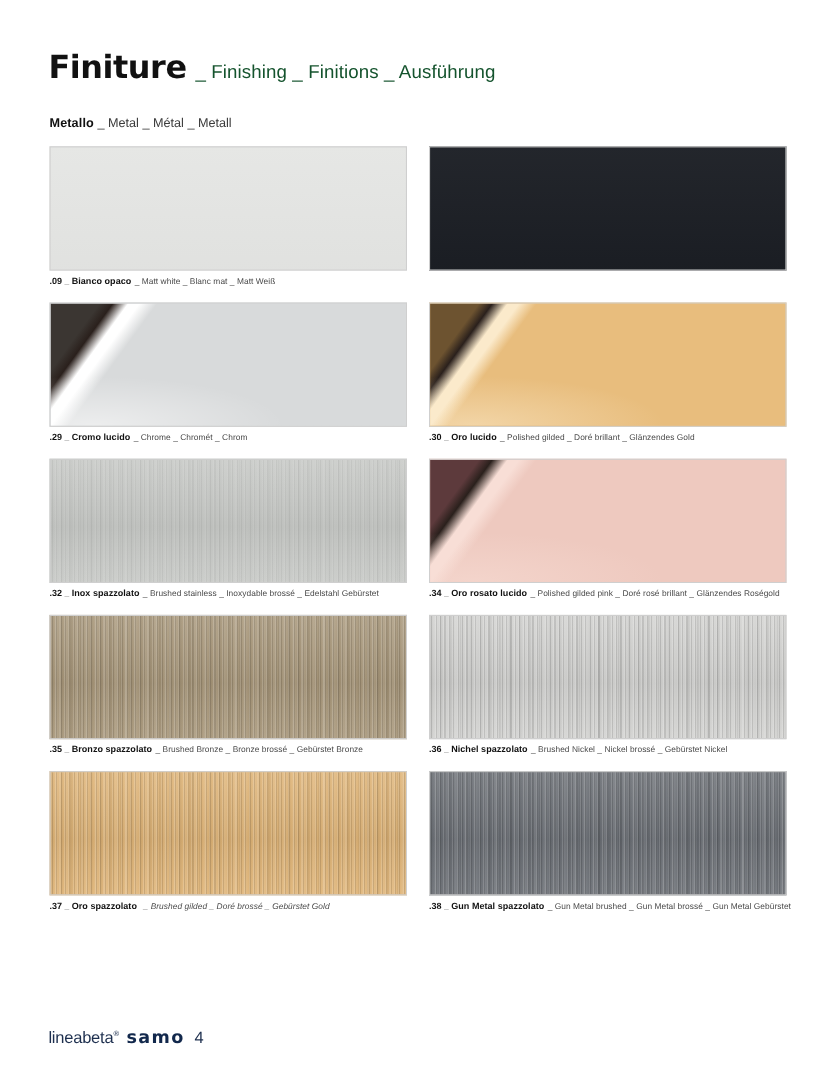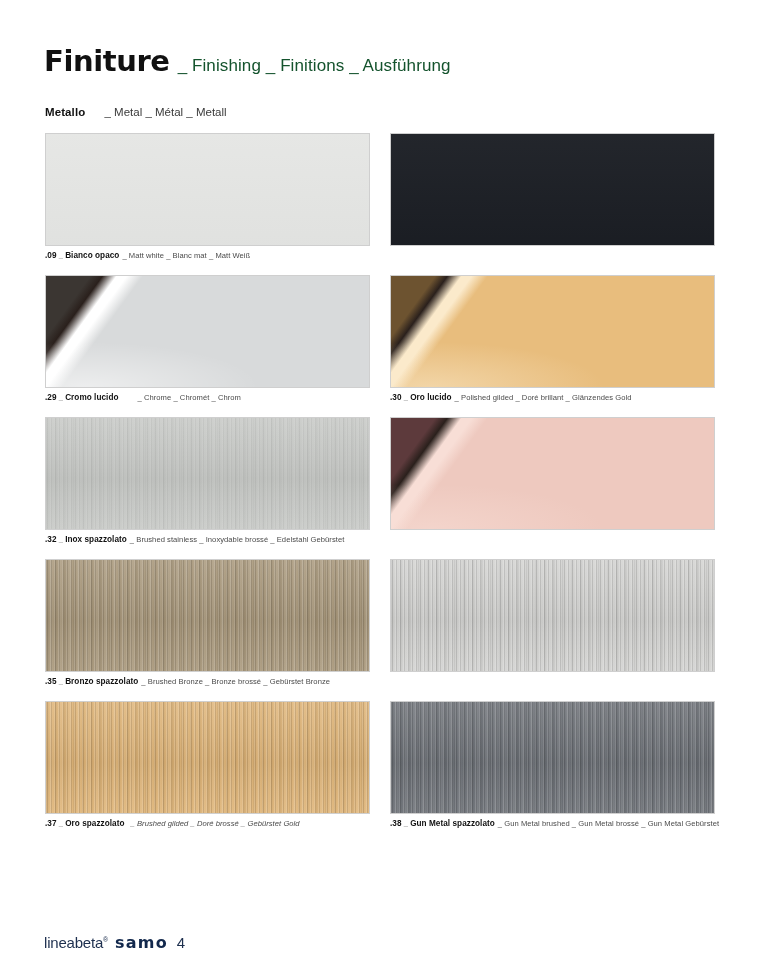--- a/index.html
+++ b/index.html
@@ -58,21 +58,21 @@
     font-size: 11.5px;
   }
   .section-label .sl-bold {
     font-weight: 700;
     color: #111;
     letter-spacing: 0.1px;
   }
   .section-label .sl-rest {
     font-weight: 400;
     color: #3a3a3a;
-    margin-left: 16px;
+    margin-left: 0;
   }
 
   
   .grid {
     position: absolute;
     left: 45px;
     top: 133px;
     width: 670px;
   }
   .row {
@@ -183,21 +183,21 @@
             <div class="sheen" style="background-image: linear-gradient(rgba(255, 255, 255, 0.035) 0%, rgba(0, 0, 0, 0.02) 100%);"></div>
           </div>
         </div>
       </div>
       <div class="row">
         <div class="cell">
           <div class="swatch" style="background: rgb(216, 218, 219);">
             <div class="sheen" style="background-image: linear-gradient(126deg, rgb(59, 54, 50) 0%, rgb(59, 54, 50) 11%, rgb(42, 32, 28) 14%, rgb(255, 255, 255) 17.5%, rgb(255, 255, 255) 20%, rgb(216, 218, 219) 24%, rgb(216, 218, 219) 100%);"></div>
             <div class="sheen" style="background-image: radial-gradient(120% 90% at 12% 100%, rgba(255, 255, 255, 0.533) 0%, transparent 45%);"></div>
           </div>
-          <div class="caption"><span class="code">.29</span><span class="sep"> _ </span><span class="name">Cromo lucido</span><span class="tr" style="margin-left: 19px; text-align: center;">_ Chrome _ Chromét _ Chrom</span></div>
+          <div class="caption"><span class="code">.29</span><span class="sep"> _ </span><span class="name">Cromo lucido</span><span class="tr" style="margin-left: 3px; text-align: center;">_ Chrome _ Chromét _ Chrom</span></div>
         </div>
         <div class="cell">
           <div class="swatch" style="background: rgb(232, 189, 125);">
             <div class="sheen" style="background-image: linear-gradient(126deg, rgb(109, 83, 48) 0%, rgb(109, 83, 48) 11%, rgb(42, 32, 28) 14%, rgb(251, 234, 203) 17.5%, rgb(251, 234, 203) 20%, rgb(232, 189, 125) 24%, rgb(232, 189, 125) 100%);"></div>
             <div class="sheen" style="background-image: radial-gradient(120% 90% at 12% 100%, rgba(251, 234, 203, 0.533) 0%, transparent 45%);"></div>
           </div>
           <div class="caption"><span class="code">.30</span><span class="sep"> _ </span><span class="name">Oro lucido</span><span class="tr" style="margin-left: 3px;">_ Polished gilded _ Doré brillant _ Glänzendes Gold</span></div>
         </div>
       </div>
       <div class="row">
@@ -205,33 +205,35 @@
           <div class="swatch" style="background: rgb(200, 202, 199);">
             <div class="sheen" style="background-image: repeating-linear-gradient(90deg, rgba(255, 255, 255, 0.05) 0px, rgba(255, 255, 255, 0.05) 1px, rgba(0, 0, 0, 0.043) 1px, rgba(0, 0, 0, 0.043) 2px, rgba(255, 255, 255, 0) 2px, rgba(255, 255, 255, 0) 4px), repeating-linear-gradient(90deg, rgba(0, 0, 0, 0.027) 0px, rgba(0, 0, 0, 0) 3px, rgba(255, 255, 255, 0.035) 5px, rgba(255, 255, 255, 0) 9px), linear-gradient(rgba(255, 255, 255, 0.1) 0%, rgba(0, 0, 0, 0.05) 55%, rgba(255, 255, 255, 0.06) 100%);"></div>
           </div>
           <div class="caption"><span class="code">.32</span><span class="sep"> _ </span><span class="name">Inox spazzolato</span><span class="tr" style="margin-left: 3px;">_ Brushed stainless _ Inoxydable brossé _ Edelstahl Gebürstet</span></div>
         </div>
         <div class="cell">
           <div class="swatch" style="background: rgb(238, 201, 191);">
             <div class="sheen" style="background-image: linear-gradient(126deg, rgb(93, 58, 60) 0%, rgb(93, 58, 60) 11%, rgb(42, 32, 28) 14%, rgb(248, 222, 214) 17.5%, rgb(248, 222, 214) 20%, rgb(238, 201, 191) 24%, rgb(238, 201, 191) 100%);"></div>
             <div class="sheen" style="background-image: radial-gradient(120% 90% at 12% 100%, rgba(248, 222, 214, 0.533) 0%, transparent 45%);"></div>
           </div>
+          <div class="caption"><span class="code">.34</span><span class="sep"> _ </span><span class="name">Oro rosato lucido</span><span class="tr" style="margin-left: 3px;">_ Polished gilded pink _ Doré rosé brillant _ Glänzendes Roségold</span></div>
         </div>
       </div>
       <div class="row">
         <div class="cell">
           <div class="swatch" style="background: rgb(168, 151, 122);">
             <div class="sheen" style="background-image: repeating-linear-gradient(90deg, rgba(255, 255, 255, 0.13) 0px, rgba(255, 255, 255, 0.13) 1px, rgba(0, 0, 0, 0.11) 1px, rgba(0, 0, 0, 0.11) 2px, rgba(255, 255, 255, 0) 2px, rgba(255, 255, 255, 0) 4px), repeating-linear-gradient(90deg, rgba(0, 0, 0, 0.07) 0px, rgba(0, 0, 0, 0) 3px, rgba(255, 255, 255, 0.09) 5px, rgba(255, 255, 255, 0) 9px), linear-gradient(rgba(255, 255, 255, 0.1) 0%, rgba(0, 0, 0, 0.05) 55%, rgba(255, 255, 255, 0.06) 100%);"></div>
           </div>
           <div class="caption"><span class="code">.35</span><span class="sep"> _ </span><span class="name">Bronzo spazzolato</span><span class="tr" style="margin-left: 3px;">_ Brushed Bronze _ Bronze brossé _ Gebürstet Bronze</span></div>
         </div>
         <div class="cell">
           <div class="swatch" style="background: rgb(210, 210, 208);">
             <div class="sheen" style="background-image: repeating-linear-gradient(90deg, rgba(255, 255, 255, 0.13) 0px, rgba(255, 255, 255, 0.13) 1px, rgba(0, 0, 0, 0.11) 1px, rgba(0, 0, 0, 0.11) 2px, rgba(255, 255, 255, 0) 2px, rgba(255, 255, 255, 0) 4px), repeating-linear-gradient(90deg, rgba(0, 0, 0, 0.07) 0px, rgba(0, 0, 0, 0) 3px, rgba(255, 255, 255, 0.09) 5px, rgba(255, 255, 255, 0) 9px), linear-gradient(rgba(255, 255, 255, 0.1) 0%, rgba(0, 0, 0, 0.05) 55%, rgba(255, 255, 255, 0.06) 100%);"></div>
           </div>
+          <div class="caption"><span class="code">.36</span><span class="sep"> _ </span><span class="name">Nichel spazzolato</span><span class="tr" style="margin-left: 3px;">_ Brushed Nickel _ Nickel brossé _ Gebürstet Nickel</span></div>
         </div>
       </div>
       <div class="row">
         <div class="cell">
           <div class="swatch" style="background: rgb(223, 180, 119);">
             <div class="sheen" style="background-image: repeating-linear-gradient(90deg, rgba(255, 255, 255, 0.13) 0px, rgba(255, 255, 255, 0.13) 1px, rgba(0, 0, 0, 0.11) 1px, rgba(0, 0, 0, 0.11) 2px, rgba(255, 255, 255, 0) 2px, rgba(255, 255, 255, 0) 4px), repeating-linear-gradient(90deg, rgba(0, 0, 0, 0.07) 0px, rgba(0, 0, 0, 0) 3px, rgba(255, 255, 255, 0.09) 5px, rgba(255, 255, 255, 0) 9px), linear-gradient(rgba(255, 255, 255, 0.1) 0%, rgba(0, 0, 0, 0.05) 55%, rgba(255, 255, 255, 0.06) 100%);"></div>
           </div>
           <div class="caption"><span class="code">.37</span><span class="sep"> _ </span><span class="name">Oro spazzolato</span><span class="tr" style="margin-left: 6px; font-style: italic;">_ Brushed gilded _ Doré brossé _ Gebürstet Gold</span></div>
         </div>
         <div class="cell">

